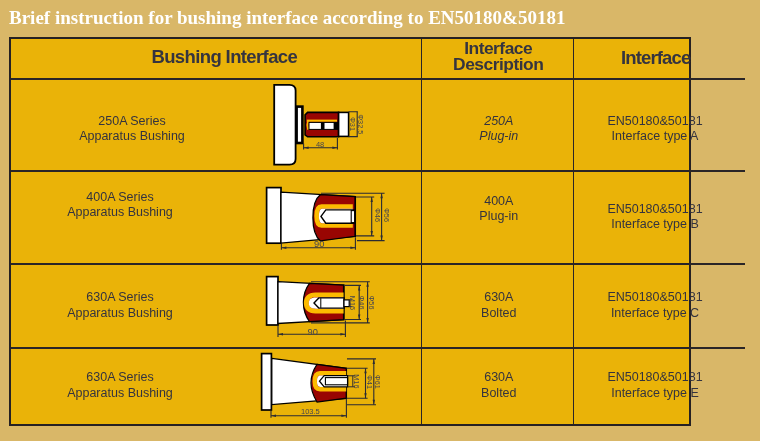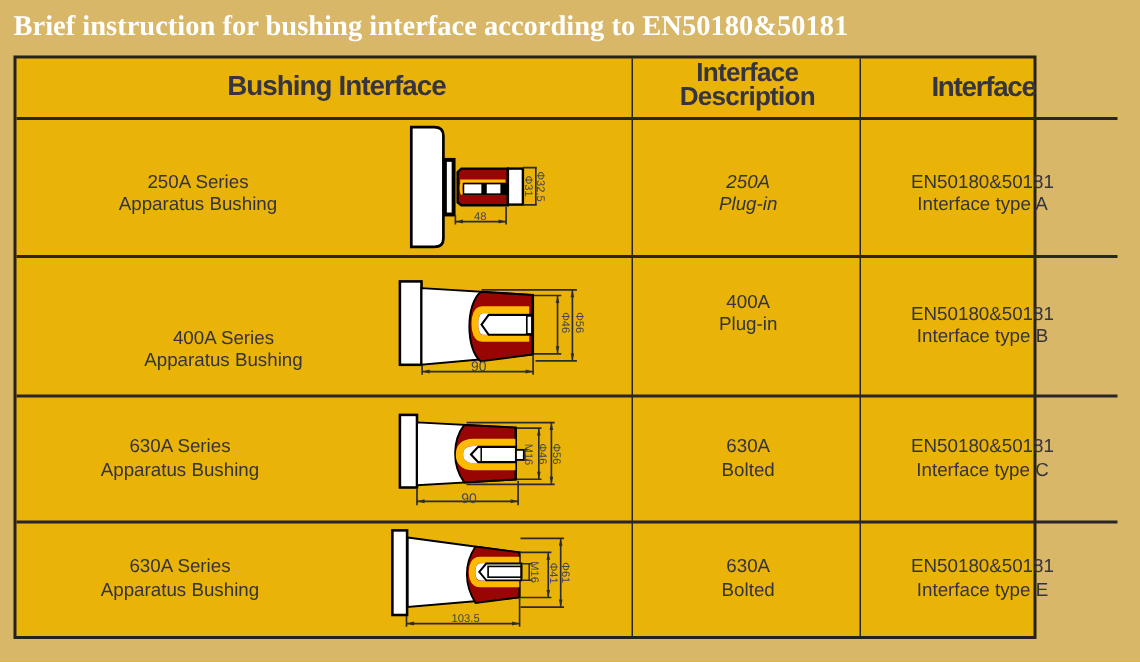--- a/index.html
+++ b/index.html
@@ -26,21 +26,21 @@
   <div class="hl" style="top:308.8px"></div>
 
   <div class="cell hdr" style="left:113.3px;top:8.8px;width:200px;font-size:18.5px;line-height:20px;letter-spacing:-0.62px;">Bushing Interface</div>
   <div class="cell hdr" style="left:387.2px;top:1.0px;width:200px;font-size:17.4px;line-height:16.5px;letter-spacing:-0.5px;">Interface<br>Description</div>
   <div class="cell hdr" style="left:544.7px;top:9.8px;width:200px;font-size:18.5px;line-height:20px;letter-spacing:-0.85px;">Interface</div>
 
   <div class="cell bd" style="left:1px;top:75px;width:216px;padding-left:12px;">250A Series<br>Apparatus Bushing</div>
   <div class="cell bd" style="left:410.8px;top:75px;width:154px;font-style:italic;">250A<br>Plug-in</div>
   <div class="cell bd" style="left:562px;top:75px;width:164px;">EN50180&amp;50181<br>Interface type A</div>
 
-  <div class="cell bd" style="left:1px;top:179px;width:216px;padding-left:29px;">400A Series<br>Apparatus Bushing</div>
+  <div class="cell bd" style="left:1px;top:151px;width:216px;">400A Series<br>Apparatus Bushing</div>
   <div class="cell bd" style="left:410.8px;top:155px;width:154px;">400A<br>Plug-in</div>
   <div class="cell bd" style="left:562px;top:163.2px;width:164px;">EN50180&amp;50181<br>Interface type B</div>
 
   <div class="cell bd" style="left:1px;top:251.8px;width:216px;">630A Series<br>Apparatus Bushing</div>
   <div class="cell bd" style="left:410.8px;top:251.8px;width:154px;">630A<br>Bolted</div>
   <div class="cell bd" style="left:562px;top:251.8px;width:164px;">EN50180&amp;50181<br>Interface type C</div>
 
   <div class="cell bd" style="left:1px;top:331.5px;width:216px;">630A Series<br>Apparatus Bushing</div>
   <div class="cell bd" style="left:410.8px;top:331.5px;width:154px;">630A<br>Bolted</div>
   <div class="cell bd" style="left:562px;top:331.5px;width:164px;">EN50180&amp;50181<br>Interface type E</div>

